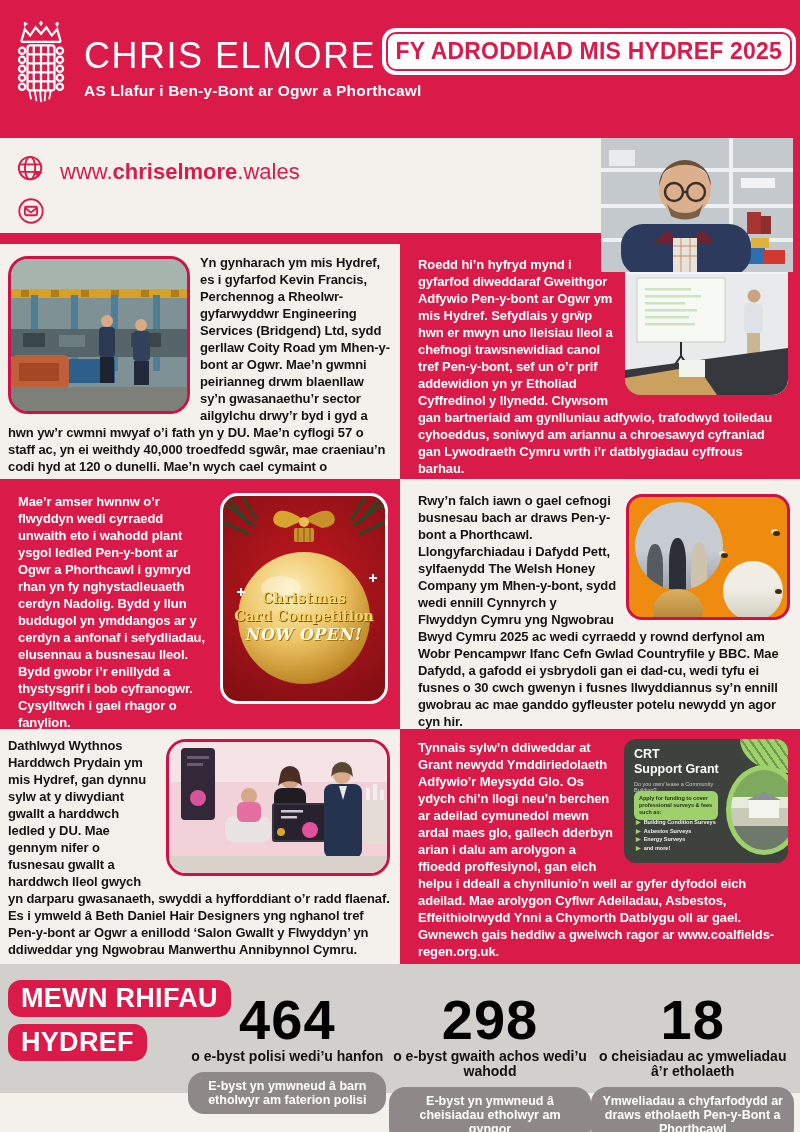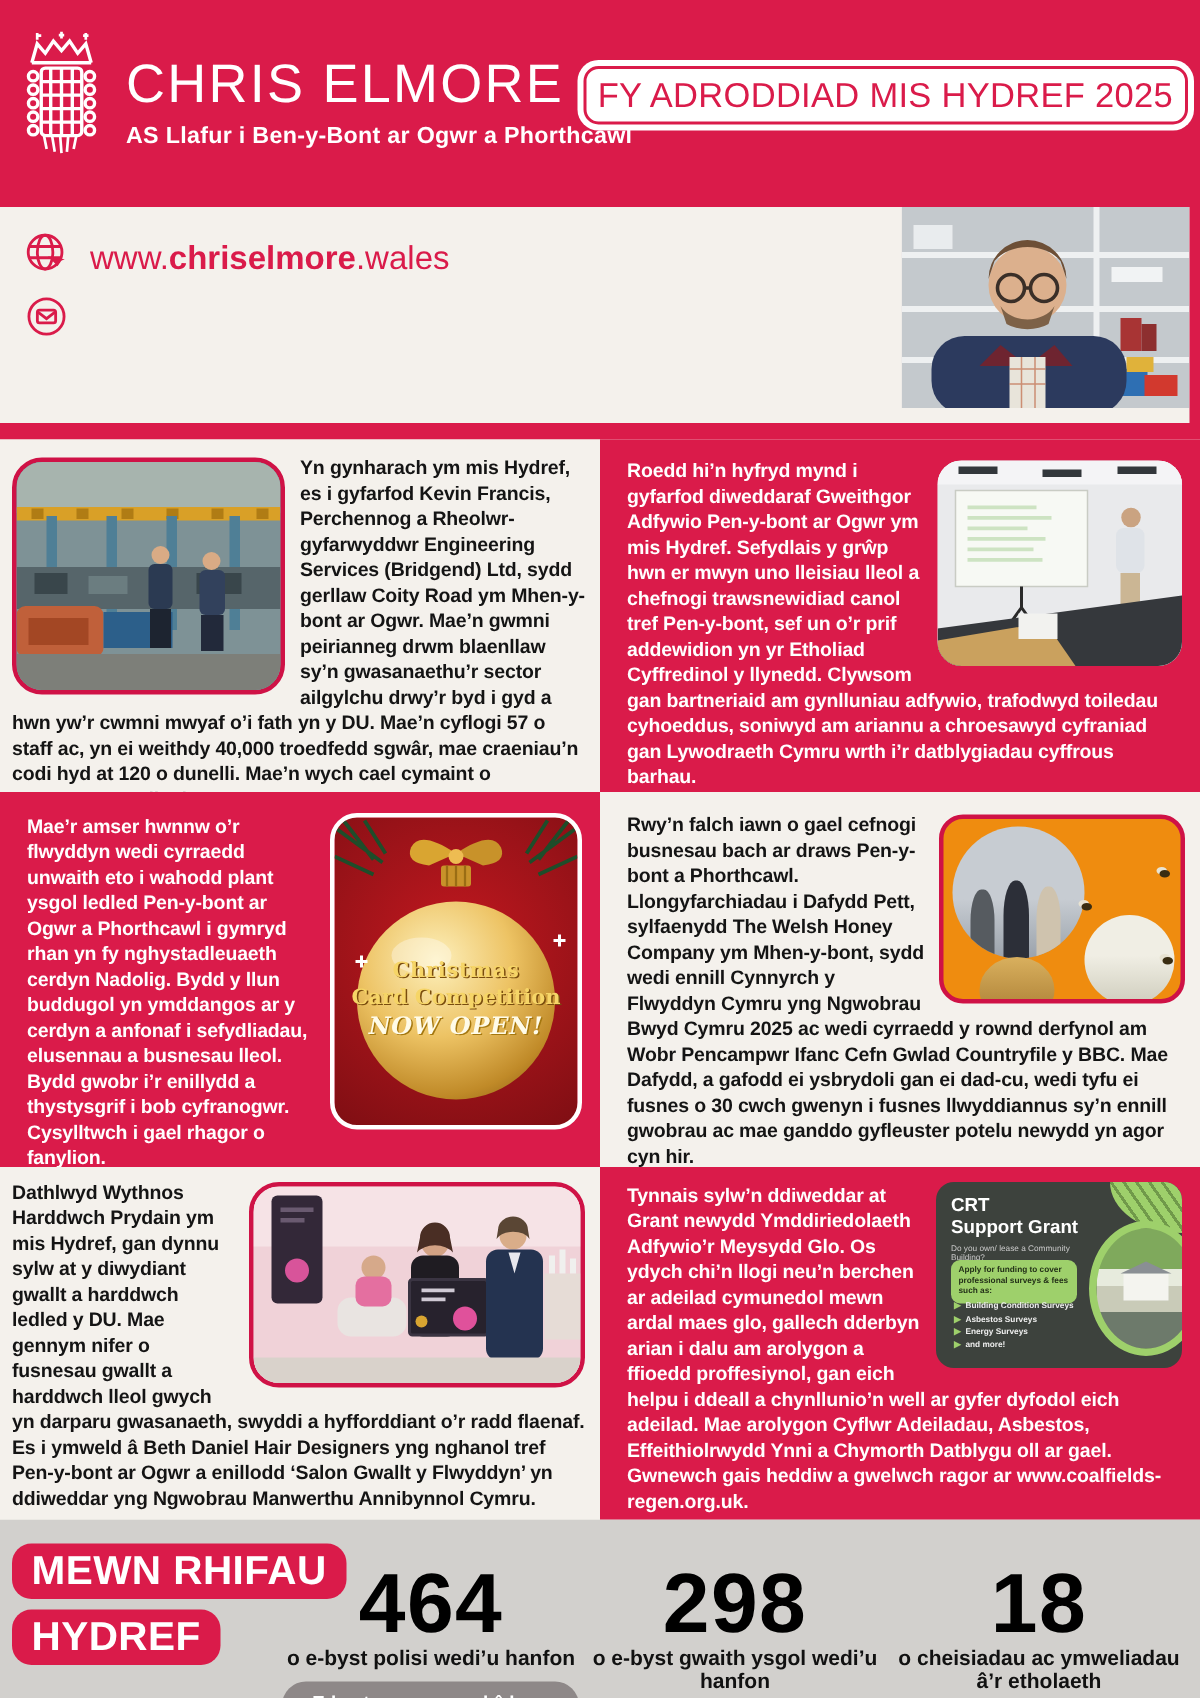--- a/index.html
+++ b/index.html
@@ -13,25 +13,25 @@
   .page{
     position:relative;width:800px;height:1132px;overflow:hidden;
     font-family:"Liberation Sans",sans-serif;background:var(--cream);
   }
   
   .hdr{height:138px;background:var(--red);display:flex;align-items:center;gap:16px;
        padding-left:14px;box-sizing:border-box;position:relative;}
   .logo{flex:0 0 auto;}
   .hdr-title{font-size:36px;color:#fff;letter-spacing:1.5px;font-weight:400;line-height:1;}
   .hdr-sub{font-size:15.5px;color:#fff;font-weight:bold;margin-top:8px;letter-spacing:.2px;}
-  .hdr-badge{position:absolute;top:44px;right:8px;background:#fff;color:var(--red);
+  .hdr-badge{position:absolute;top:32px;right:8px;background:#fff;color:var(--red);
        border:2px solid var(--red);box-shadow:0 0 0 4px #fff;border-radius:10px;
-       font-weight:normal;font-size:23px;padding:4px 8px;white-space:nowrap;letter-spacing:.2px;}
-  
-  .contact{height:144px;background:var(--cream);position:relative;
+       font-weight:bold;font-size:23px;padding:4px 8px;white-space:nowrap;letter-spacing:.2px;}
+  
+  .contact{height:95px;background:var(--cream);position:relative;
        padding:16px 0 0 16px;box-sizing:border-box;}
   .contact::after{content:"";position:absolute;top:0;right:0;width:7px;height:100%;background:var(--red);}
   .c-row{display:flex;align-items:center;gap:14px;margin-bottom:6px;color:var(--red);font-size:22px;}
   .c-row .bold{font-weight:bold;}
   .c-link{text-decoration:none;color:var(--red);}
   .mp-photo{position:absolute;top:0;right:7px;width:192px;height:134px;overflow:hidden;}
   .red-bar{height:11px;background:var(--red);}
   
   .grid{display:grid;grid-template-columns:400px 400px;grid-template-rows:235px 250px 235px;}
   .cell{box-sizing:border-box;overflow:hidden;}
@@ -381,21 +381,21 @@
       <span class="badge">MEWN RHIFAU</span>
       <span class="badge">HYDREF</span>
     </div>
     <div class="stat">
       <div class="stat-value">464</div>
       <div class="stat-label">o e-byst polisi wedi’u hanfon</div>
       <div class="stat-note note1">E-byst yn ymwneud â barn etholwyr am faterion polisi</div>
     </div>
     <div class="stat">
       <div class="stat-value">298</div>
-      <div class="stat-label">o e-byst gwaith ysgol wedi’u hanfon</div>
+      <div class="stat-label">o e-byst gwaith achos wedi’u wahodd</div>
       <div class="stat-note note2">E-byst yn ymwneud â cheisiadau etholwyr am gyngor</div>
     </div>
     <div class="stat">
       <div class="stat-value">18</div>
       <div class="stat-label">o cheisiadau ac ymweliadau â’r etholaeth</div>
       <div class="stat-note note3">Ymweliadau a chyfarfodydd ar draws etholaeth Pen-y-Bont a Phorthcawl</div>
     </div>
   </footer>
 
 </div>

